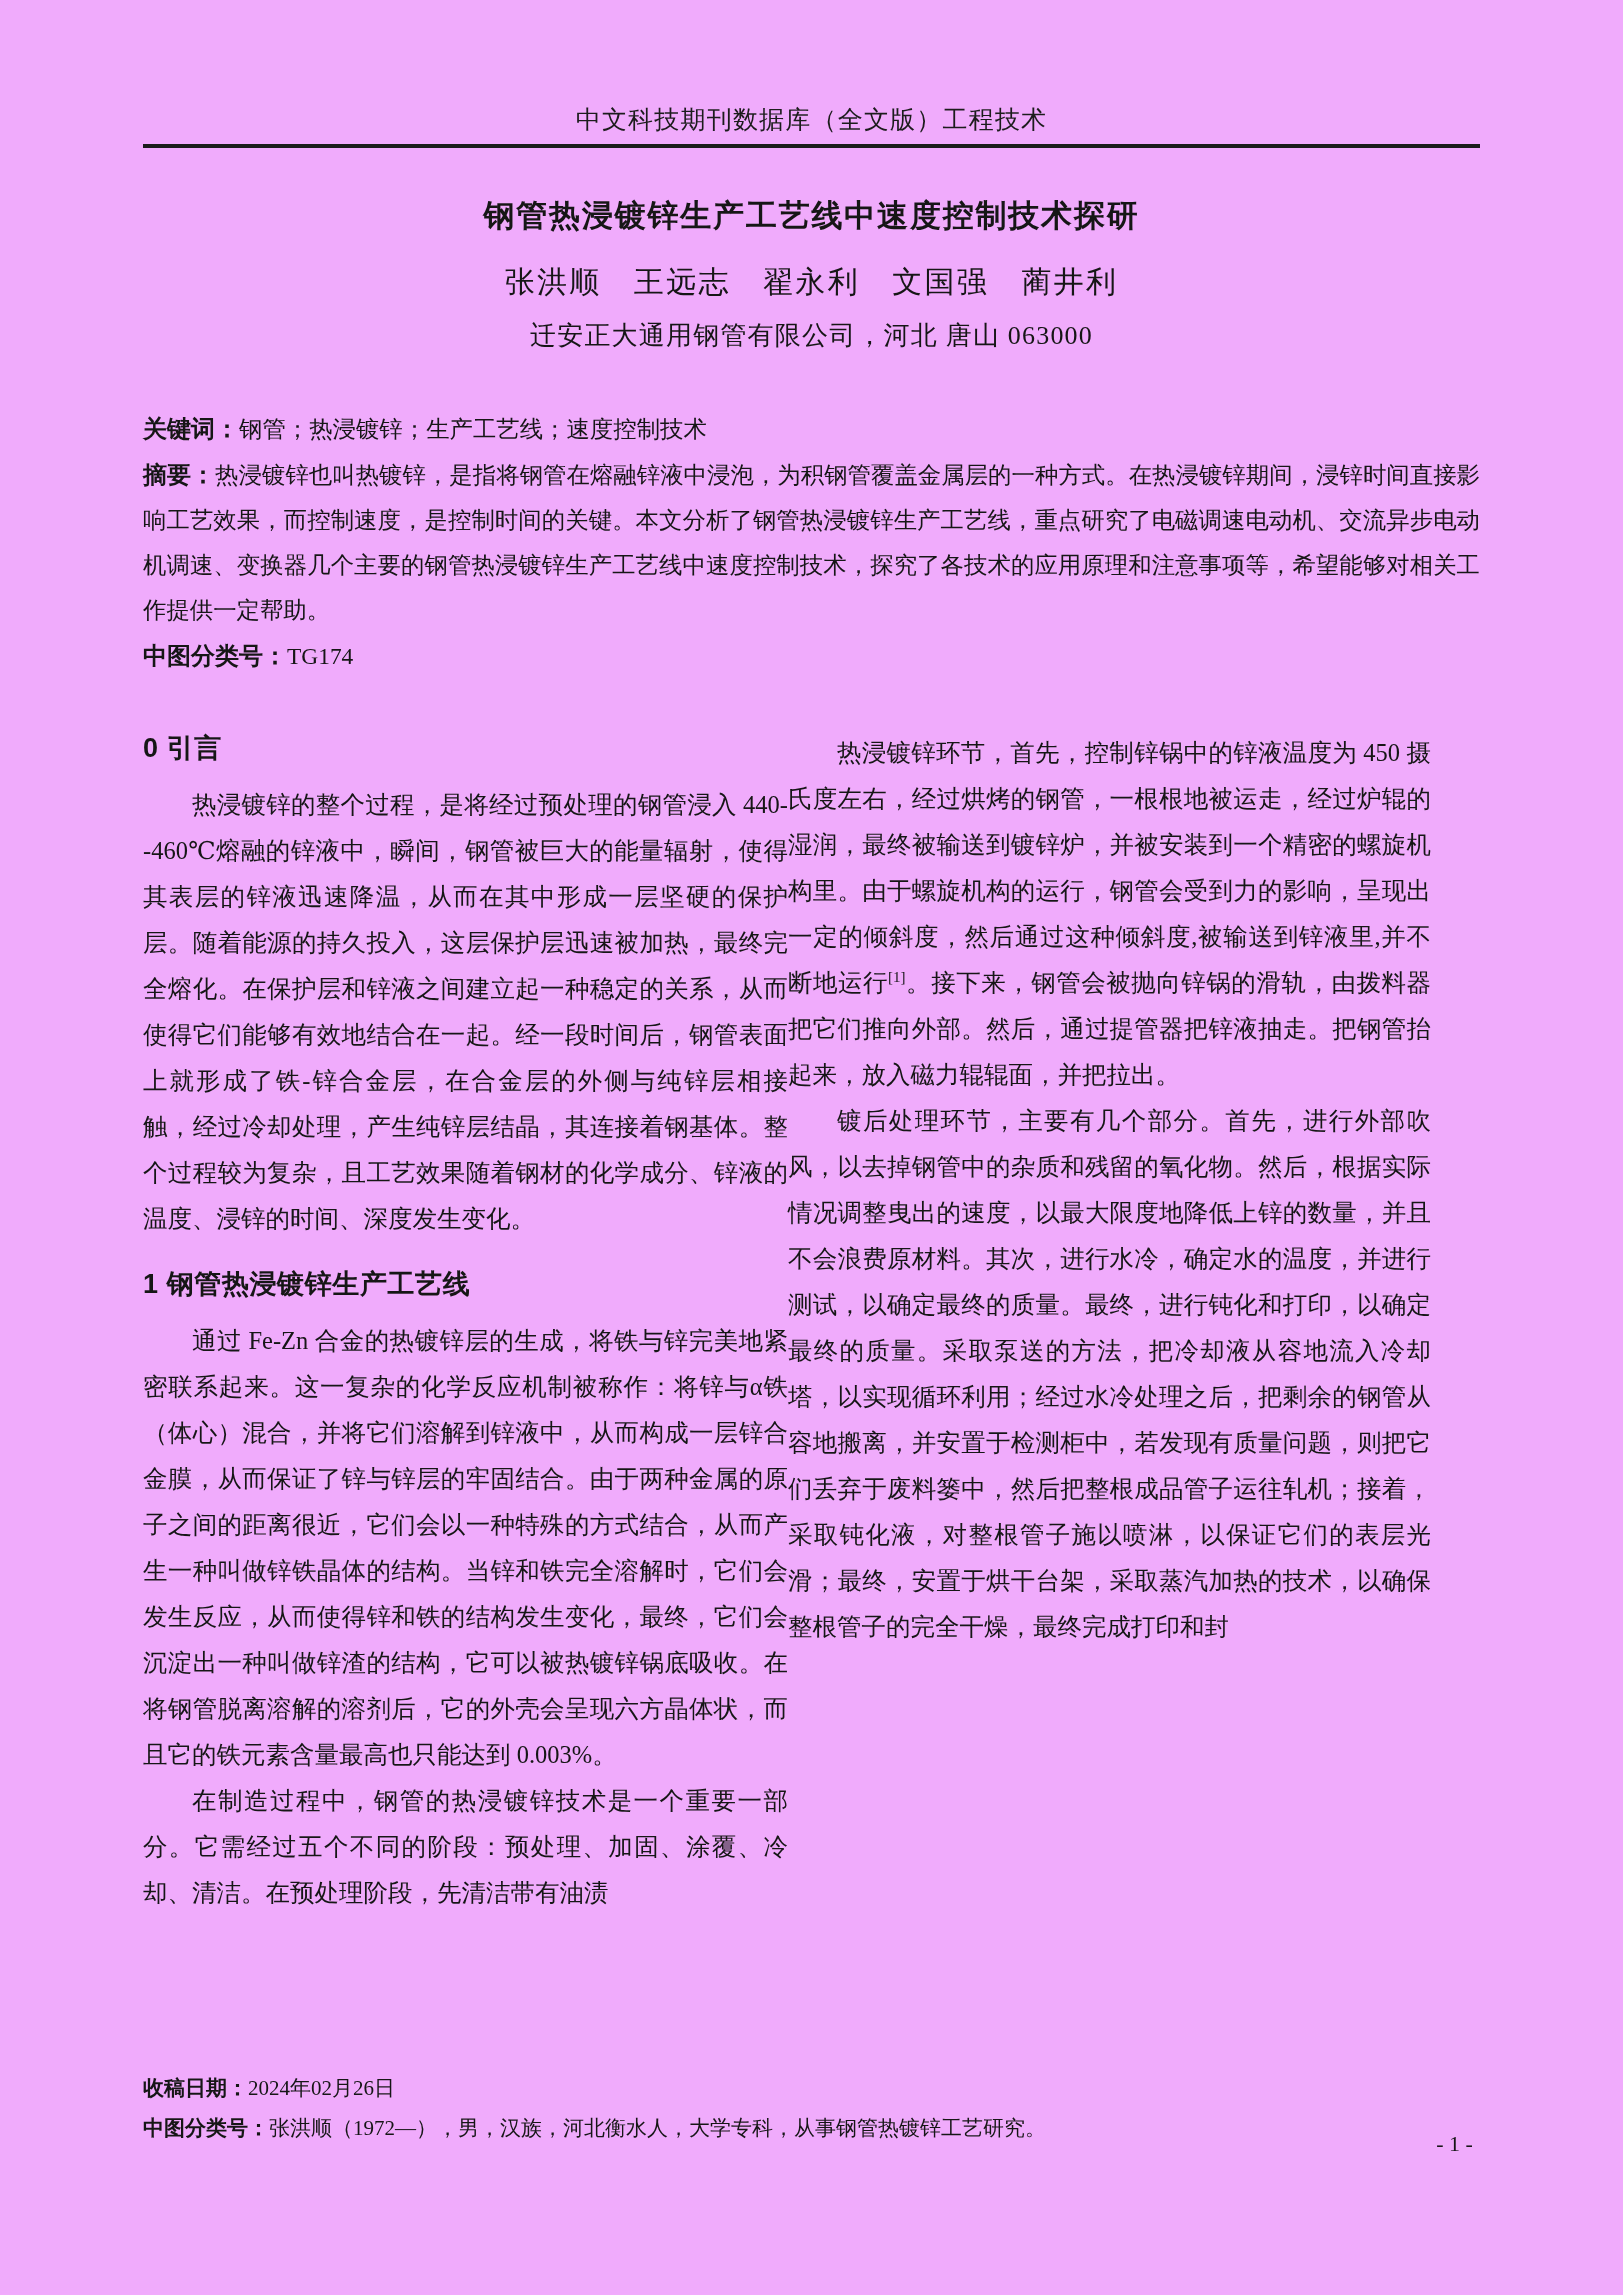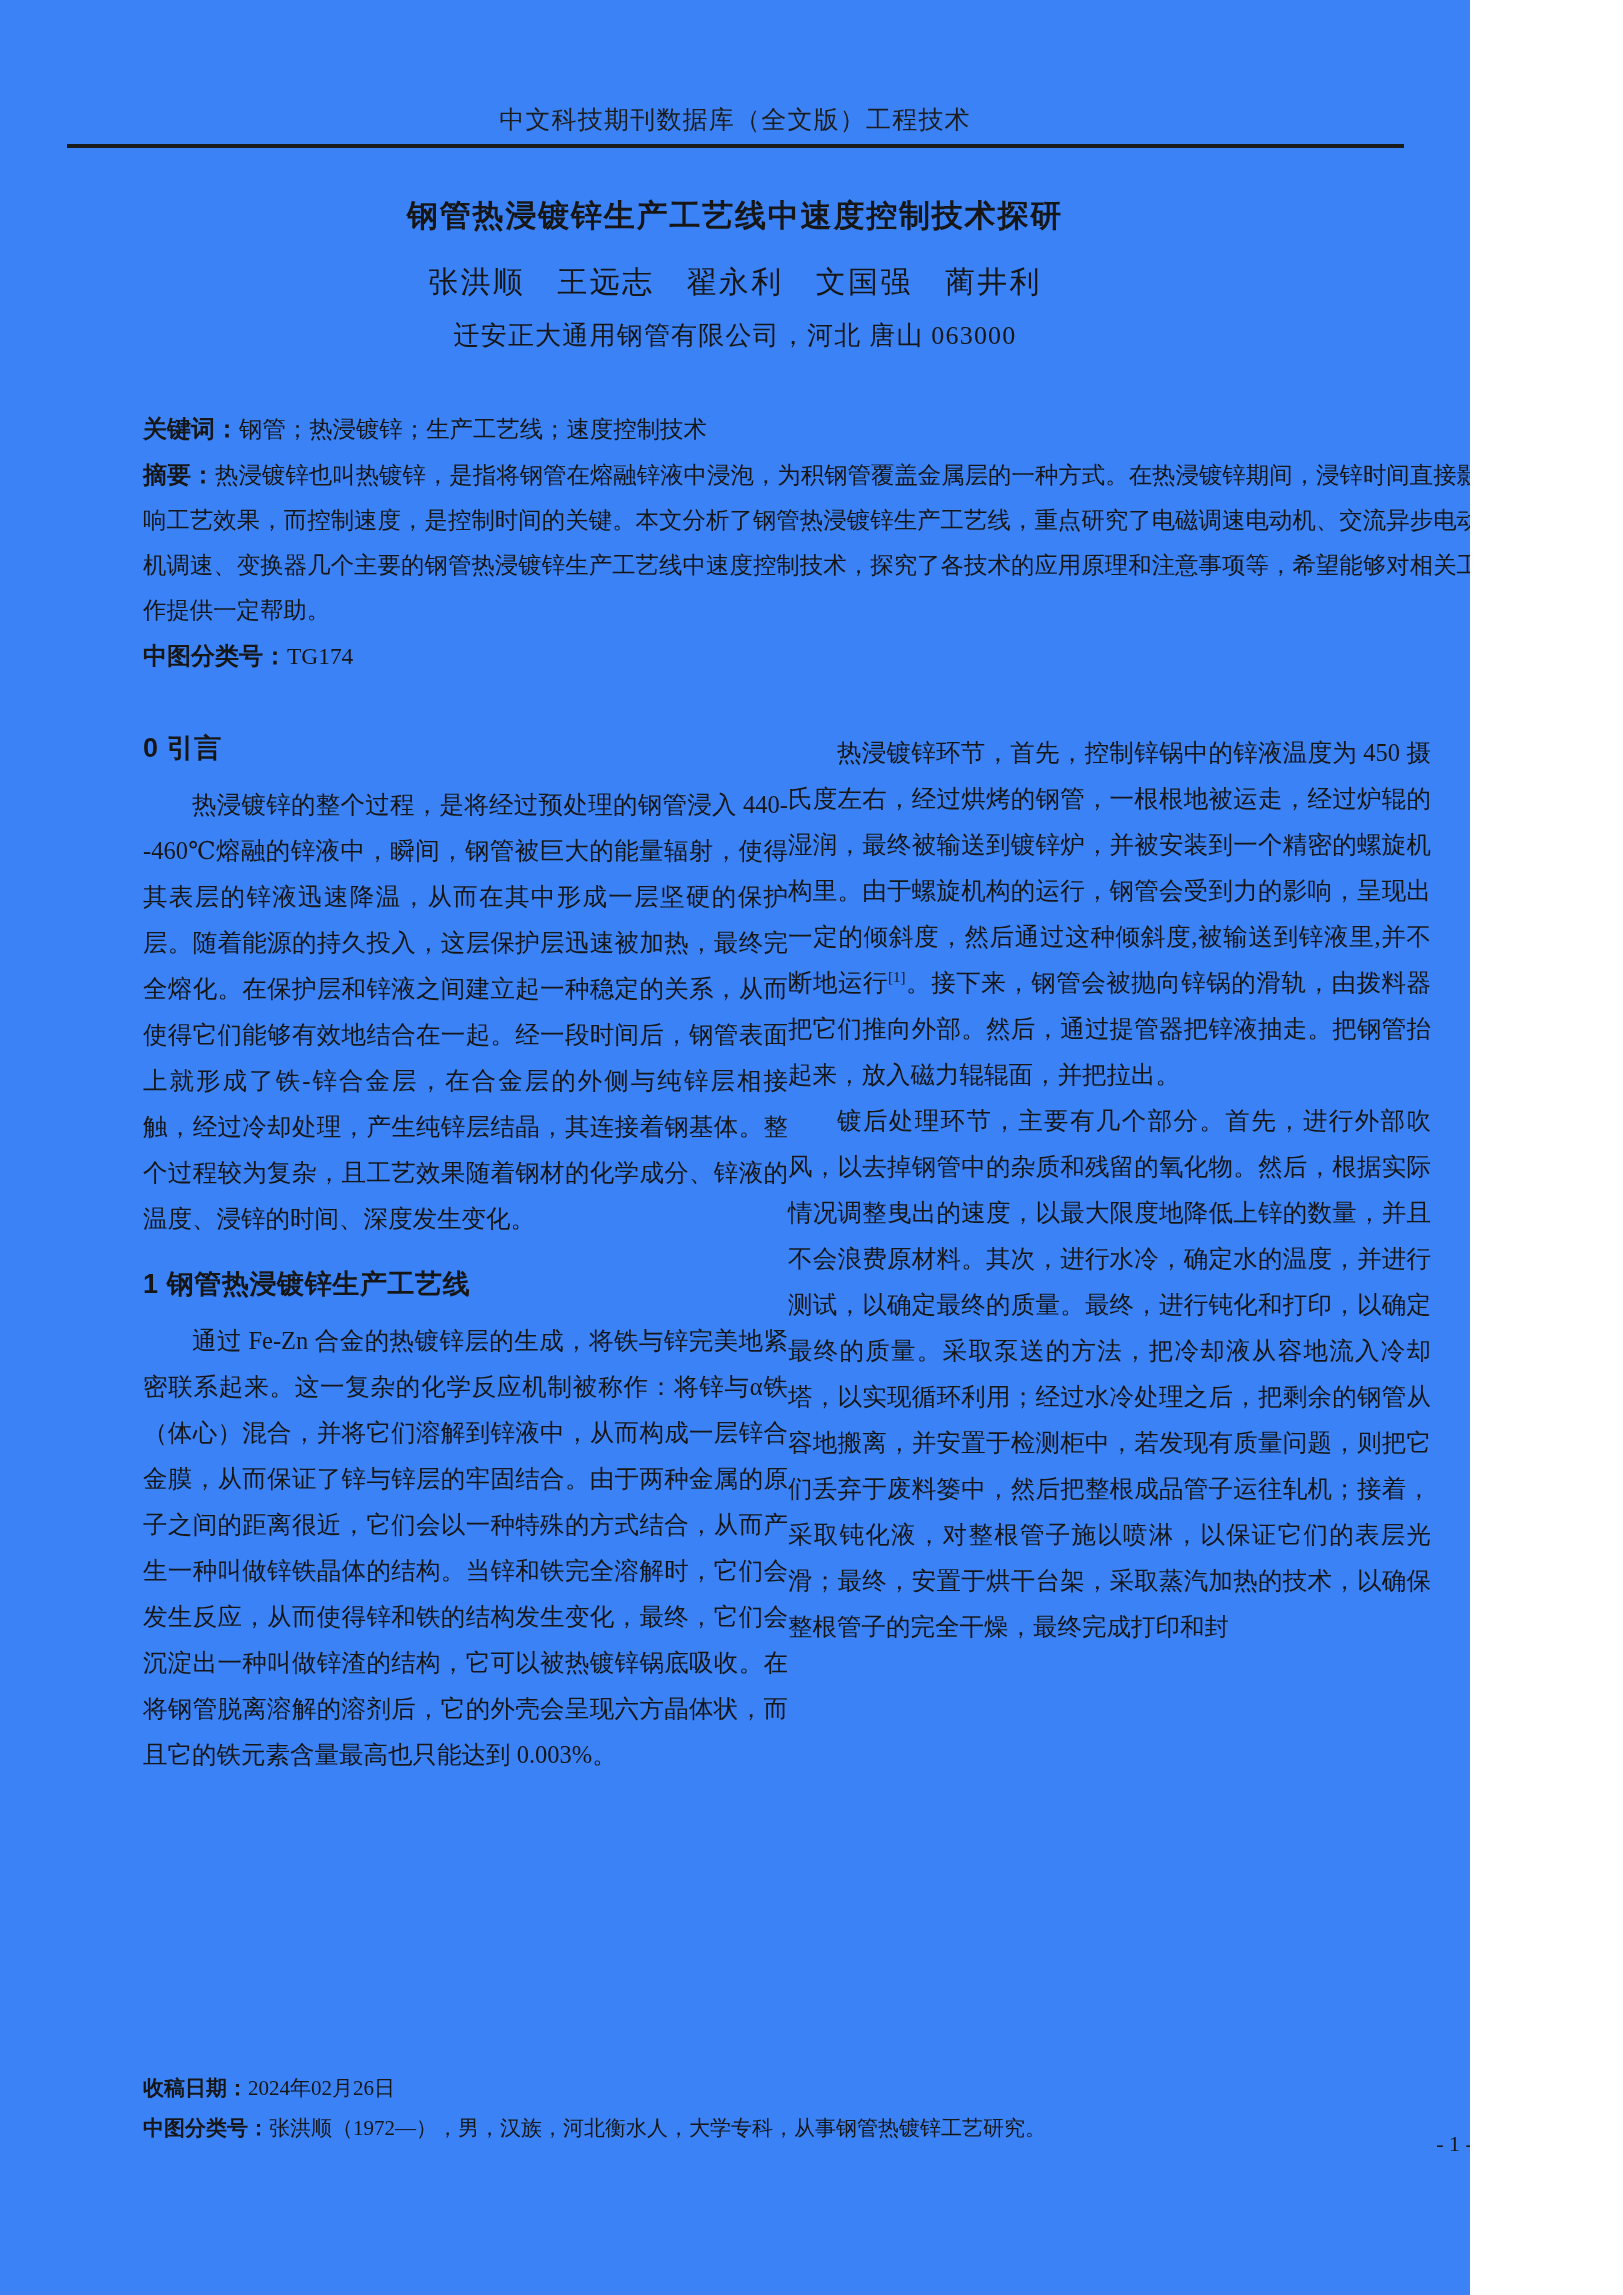--- a/index.html
+++ b/index.html
@@ -2,23 +2,23 @@
 <html style="font-size:9.3px"><head>
 <meta charset="utf-8">
 <style>
   html, body {
     margin: 0;
     padding: 0;
     background: #ffffff;
   }
   .page {
     position: relative;
-    width: 1470px;
+    width: 1623px;
     height: 2295px;
-    background: #3b82f6;
+    background: #f0abfc;
     color: #161616;
     font-family: "Liberation Serif", "DejaVu Serif", serif;
     overflow: hidden;
   }
   .content {
     margin: 0 143px;
     width: 1337px;
   }
   
   .journal-line {
@@ -144,20 +144,21 @@
     <p><span class="fm-label">摘要：</span><span>热浸镀锌也叫热镀锌，是指将钢管在熔融锌液中浸泡，为积钢管覆盖金属层的一种方式。在热浸镀锌期间，浸锌时间直接影响工艺效果，而控制速度，是控制时间的关键。本文分析了钢管热浸镀锌生产工艺线，重点研究了电磁调速电动机、交流异步电动机调速、变换器几个主要的钢管热浸镀锌生产工艺线中速度控制技术，探究了各技术的应用原理和注意事项等，希望能够对相关工作提供一定帮助。</span></p>
     <p><span class="fm-label">中图分类号：</span><span>TG174</span></p>
   </div>
 
   <div class="columns content">
     <div class="col-left">
       <h2 class="sec-heading">0 引言</h2>
       <p class="body-par indent">热浸镀锌的整个过程，是将经过预处理的钢管浸入 440--460℃熔融的锌液中，瞬间，钢管被巨大的能量辐射，使得其表层的锌液迅速降温，从而在其中形成一层坚硬的保护层。随着能源的持久投入，这层保护层迅速被加热，最终完全熔化。在保护层和锌液之间建立起一种稳定的关系，从而使得它们能够有效地结合在一起。经一段时间后，钢管表面上就形成了铁-锌合金层，在合金层的外侧与纯锌层相接触，经过冷却处理，产生纯锌层结晶，其连接着钢基体。整个过程较为复杂，且工艺效果随着钢材的化学成分、锌液的温度、浸锌的时间、深度发生变化。</p>
       <h2 class="sec-heading second">1 钢管热浸镀锌生产工艺线</h2>
       <p class="body-par indent">通过 Fe-Zn 合金的热镀锌层的生成，将铁与锌完美地紧密联系起来。这一复杂的化学反应机制被称作：将锌与α铁（体心）混合，并将它们溶解到锌液中，从而构成一层锌合金膜，从而保证了锌与锌层的牢固结合。由于两种金属的原子之间的距离很近，它们会以一种特殊的方式结合，从而产生一种叫做锌铁晶体的结构。当锌和铁完全溶解时，它们会发生反应，从而使得锌和铁的结构发生变化，最终，它们会沉淀出一种叫做锌渣的结构，它可以被热镀锌锅底吸收。在将钢管脱离溶解的溶剂后，它的外壳会呈现六方晶体状，而且它的铁元素含量最高也只能达到 0.003%。</p>
+      <p class="body-par indent">在制造过程中，钢管的热浸镀锌技术是一个重要一部分。它需经过五个不同的阶段：预处理、加固、涂覆、冷却、清洁。在预处理阶段，先清洁带有油渍</p>
     </div>
     <div class="col-right">
       <p class="body-par indent"><span>热浸镀锌环节，首先，控制锌锅中的锌液温度为 450 摄氏度左右，经过烘烤的钢管，一根根地被运走，经过炉辊的湿润，最终被输送到镀锌炉，并被安装到一个精密的螺旋机构里。由于螺旋机构的运行，钢管会受到力的影响，呈现出一定的倾斜度，然后通过这种倾斜度,被输送到锌液里,并不断地运行</span><sup class="citation-ref">[1]</sup><span>。接下来，钢管会被抛向锌锅的滑轨，由拨料器把它们推向外部。然后，通过提管器把锌液抽走。把钢管抬起来，放入磁力辊辊面，并把拉出。</span></p>
       <p class="body-par indent">镀后处理环节，主要有几个部分。首先，进行外部吹风，以去掉钢管中的杂质和残留的氧化物。然后，根据实际情况调整曳出的速度，以最大限度地降低上锌的数量，并且不会浪费原材料。其次，进行水冷，确定水的温度，并进行测试，以确定最终的质量。最终，进行钝化和打印，以确定最终的质量。采取泵送的方法，把冷却液从容地流入冷却塔，以实现循环利用；经过水冷处理之后，把剩余的钢管从容地搬离，并安置于检测柜中，若发现有质量问题，则把它们丢弃于废料篓中，然后把整根成品管子运往轧机；接着，采取钝化液，对整根管子施以喷淋，以保证它们的表层光滑；最终，安置于烘干台架，采取蒸汽加热的技术，以确保整根管子的完全干燥，最终完成打印和封</p>
     </div>
   </div>
 
   <div class="footnote">
     <div><span class="fn-label">收稿日期：</span><span>2024年02月26日</span></div>
     <div><span class="fn-label">中图分类号：</span><span>张洪顺（1972—），男，汉族，河北衡水人，大学专科，从事钢管热镀锌工艺研究。</span></div>

